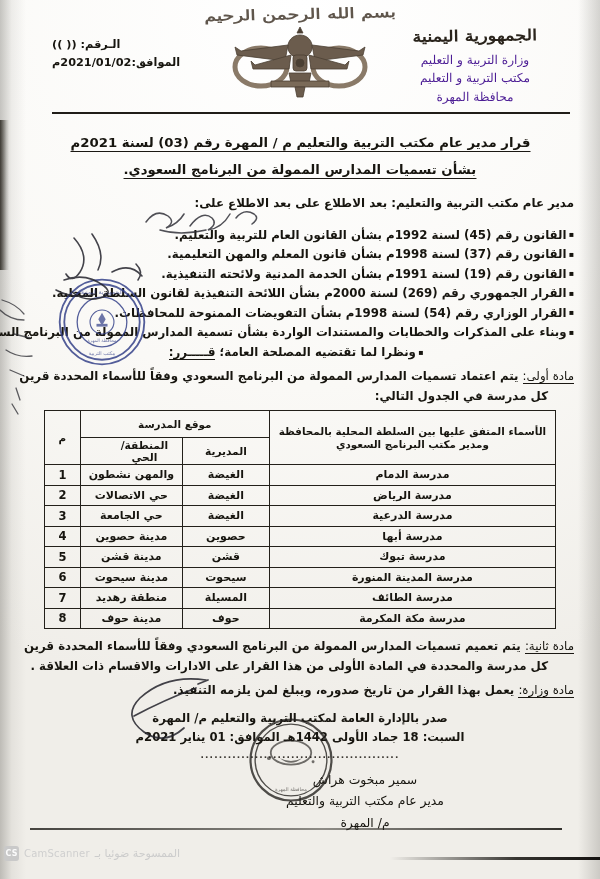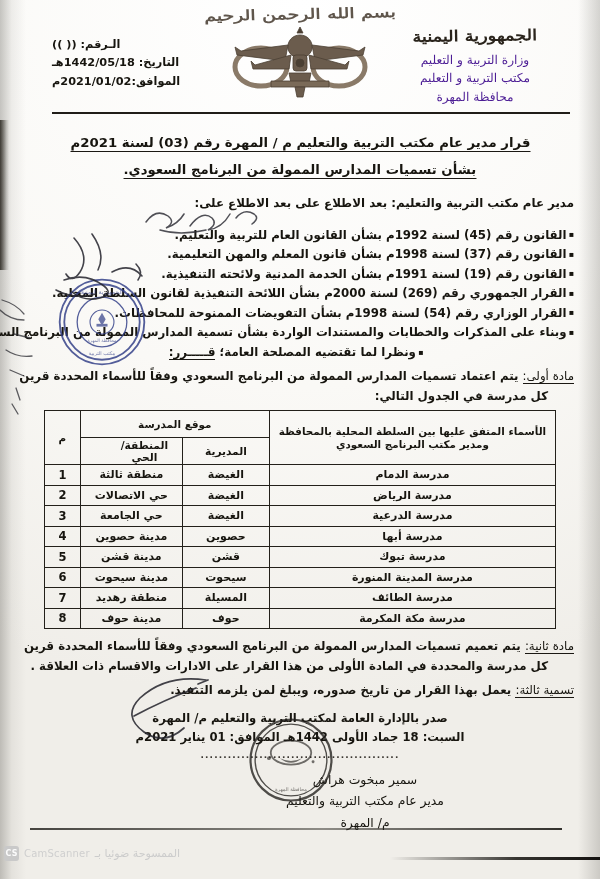--- a/index.html
+++ b/index.html
@@ -295,21 +295,20 @@
   <div id="left-shadow"></div>
   <div id="right-shadow"></div>
   <div id="page-edge-dark"></div>
 
   <div class="content">
 
     <div id="header">
 
       <div id="hdr-left">
         <div>الـرقم: (( ))</div>
-        <div>التاريخ: 1442/05/18هـ</div>
         <div>الموافق:2021/01/02م</div>
       </div>
 
       <div id="hdr-center">
         <div id="basmala">بسم الله الرحمن الرحيم</div>
         <div id="emblem">
           <svg width="150" height="78" viewBox="0 0 150 78" aria-hidden="true">
             <g fill="#6b5c4d" stroke="#4b4034" stroke-width="0.8">
               <ellipse cx="36" cy="46" rx="26" ry="19" fill="none" stroke="#8a7a68" stroke-width="5"></ellipse>
               <ellipse cx="114" cy="46" rx="26" ry="19" fill="none" stroke="#8a7a68" stroke-width="5"></ellipse>
@@ -379,21 +378,21 @@
           </tr>
           <tr>
             <th class="h-dir th-sub">المديرية</th>
             <th class="h-area th-sub">المنطقة/الحي</th>
           </tr>
         </thead>
         <tbody>
           <tr>
             <td>مدرسة الدمام</td>
             <td>الغيضة</td>
-            <td>منطقة ثالثة</td>
+            <td>والمهن نشطون</td>
             <td class="c-num">1</td>
           </tr>
           <tr>
             <td>مدرسة الرياض</td>
             <td>الغيضة</td>
             <td>حي الاتصالات</td>
             <td class="c-num">2</td>
           </tr>
           <tr>
             <td>مدرسة الدرعية</td>
@@ -435,21 +434,21 @@
       </table>
     </div>
 
     <div id="body-block" style="margin-top:7px;">
       <div class="article">
         <span class="article-label">مادة ثانية:</span>
         <span>يتم تعميم تسميات المدارس الممولة من البرنامج السعودي وفقاً للأسماء المحددة قرين</span>
         <span class="article-indent">كل مدرسة والمحددة في المادة الأولى من هذا القرار  على الادارات والاقسام ذات العلاقة .</span>
       </div>
       <div class="article">
-        <span class="article-label">تسمية ثالثة:</span>
+        <span class="article-label">مادة وزارة:</span>
         <span>يعمل بهذا القرار من تاريخ صدوره، ويبلغ لمن يلزمه التنفيذ.</span>
       </div>
     </div>
 
     <div id="closing">
       <div>صدر بالإدارة العامة لمكتب التربية والتعليم م/ المهرة</div>
       <div>السبت: 18 جماد الأولى 1442هـ الموافق: 01 يناير 2021م</div>
       <div id="dots">............................................</div>
     </div>
 

